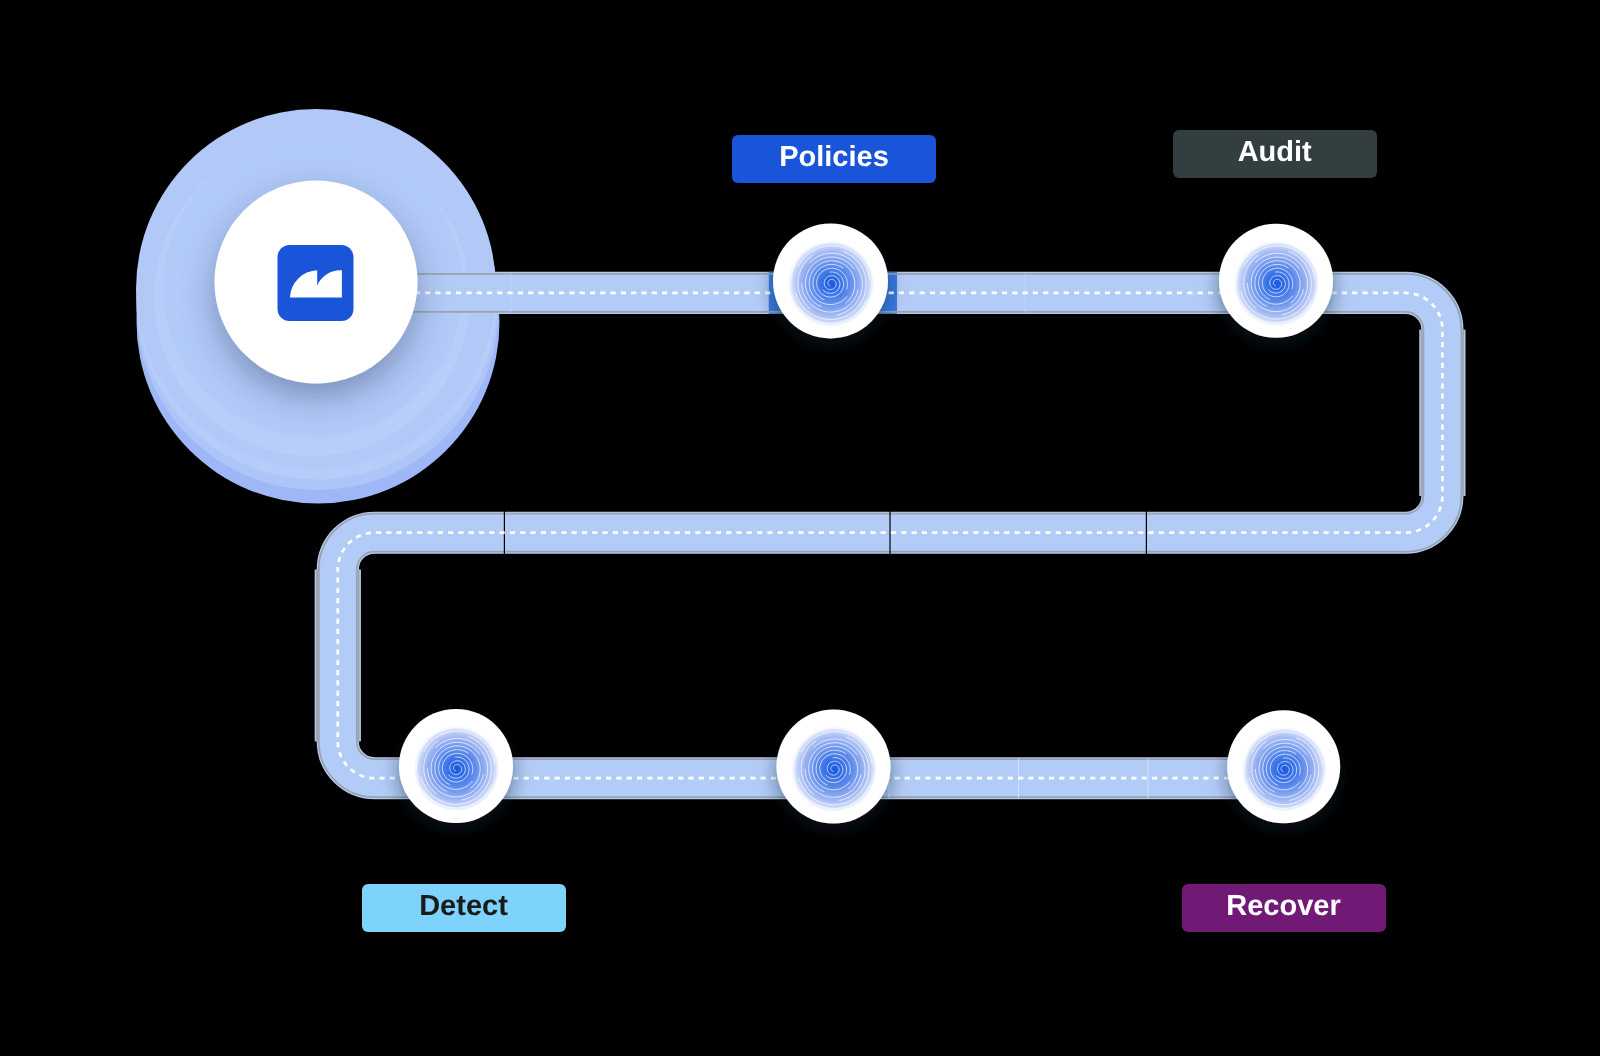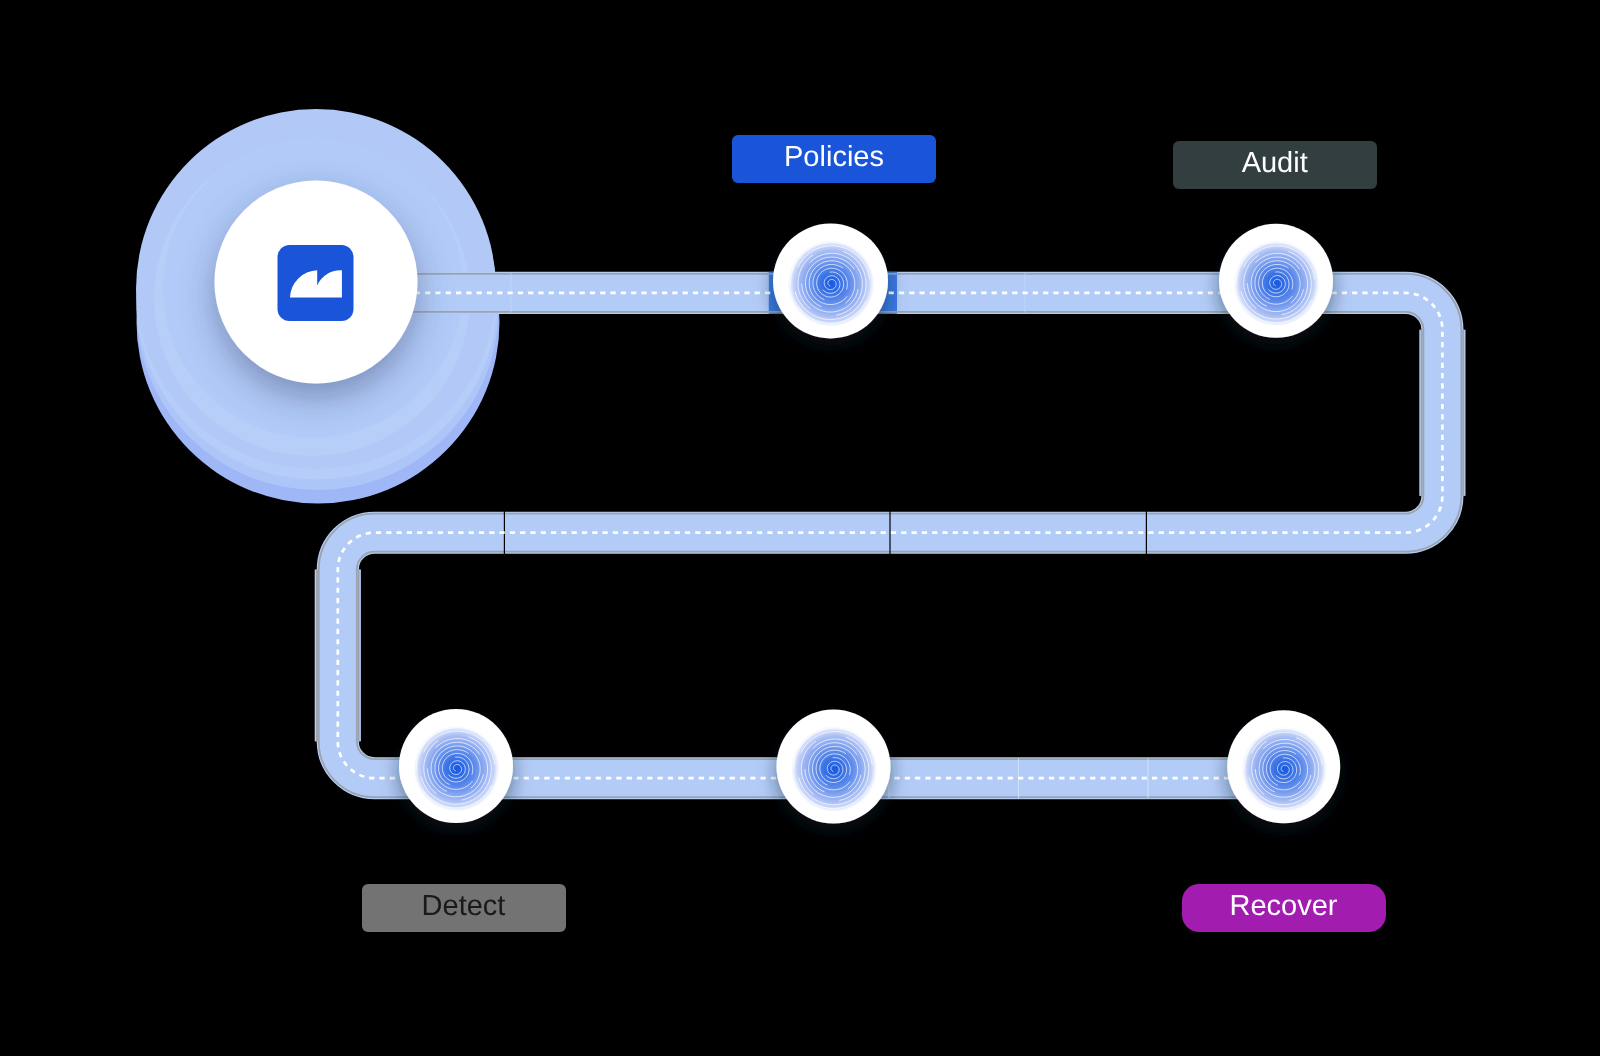--- a/index.html
+++ b/index.html
@@ -3,21 +3,21 @@
 <meta charset="utf-8">
 <title>Cyber protection lifecycle roadmap</title>
 <style>
   html,body{margin:0;padding:0;background:#000;}
   body{width:1600px;height:1056px;overflow:hidden;
        font-family:"Liberation Sans",sans-serif;
        -webkit-font-smoothing:antialiased;text-rendering:geometricPrecision;}
   #stage{position:relative;width:1600px;height:1056px;background:#000;overflow:hidden;}
   svg#scene{position:absolute;left:0;top:0;width:1600px;height:1056px;}
   .chip{position:absolute;display:flex;align-items:center;justify-content:center;
-        border-radius:6px;font-weight:400;font-size:29px;line-height:44px;
+        border-radius:6px;font-weight:700;font-size:29px;line-height:44px;
         height:48px;width:204px;box-sizing:border-box;transform:translateX(-50%);padding-bottom:4px;filter:blur(0px);}
 </style>
 </head>
 <body>
 
 <div id="stage" style="background-color: rgb(0, 0, 0);">
 <svg id="scene" viewBox="0 0 1600 1056">
 <defs>
 <radialGradient id="nodeGrad" cx="50%" cy="50%" r="50%">
   <stop offset="0%" stop-color="#1b5ae0"></stop>
@@ -100,16 +100,16 @@
 <use href="#spiralArm0" transform="translate(1284.3,769.3) scale(0.8588)" fill="none" stroke="#ffffff" stroke-width="1.11" stroke-opacity="0.72" stroke-dasharray="96 26 134 31 72 36 168 29 112 24"></use>
 </g>
 <g>
 <circle cx="316" cy="282" r="101.5" fill="#ffffff" filter="url(#discShadow)"></circle>
 <rect x="277.5" y="245" width="76" height="76" rx="12" fill="#1a55d9"></rect>
 <path d="M 290 297.5 L 290 297.3 A 28.2 28.2 0 0 1 317.2 270.3 L 317.2 285.4 A 25.2 25.2 0 0 1 341.9 270.3 L 341.9 297.5 Z" fill="#ffffff"></path>
 </g>
 </g>
     </svg>
 <div class="chip" style="left: 834px; top: 134.8px; background-color: rgb(26, 85, 217); color: rgb(255, 255, 255);">Policies</div>
-<div class="chip" style="left: 1274.7px; top: 141px; background-color: rgb(51, 62, 64); color: rgb(255, 255, 255);">Audit</div>
-<div class="chip" style="left: 463.5px; top: 883.8px; background-color: #737373; color: rgb(26, 26, 26);">Detect</div>
-<div class="chip" style="left: 1283.5px; top: 883.8px; background-color: #a21caf; color: rgb(255, 255, 255); border-radius: 17px;">Recover</div>
+<div class="chip" style="left: 1274.7px; top: 130px; background-color: rgb(51, 62, 64); color: rgb(255, 255, 255);">Audit</div>
+<div class="chip" style="left: 463.5px; top: 883.8px; background-color: #7dd3fc; color: rgb(26, 26, 26);">Detect</div>
+<div class="chip" style="left: 1283.5px; top: 883.8px; background-color: #701a75; color: rgb(255, 255, 255);">Recover</div>
 </div>
 
 </body></html>

